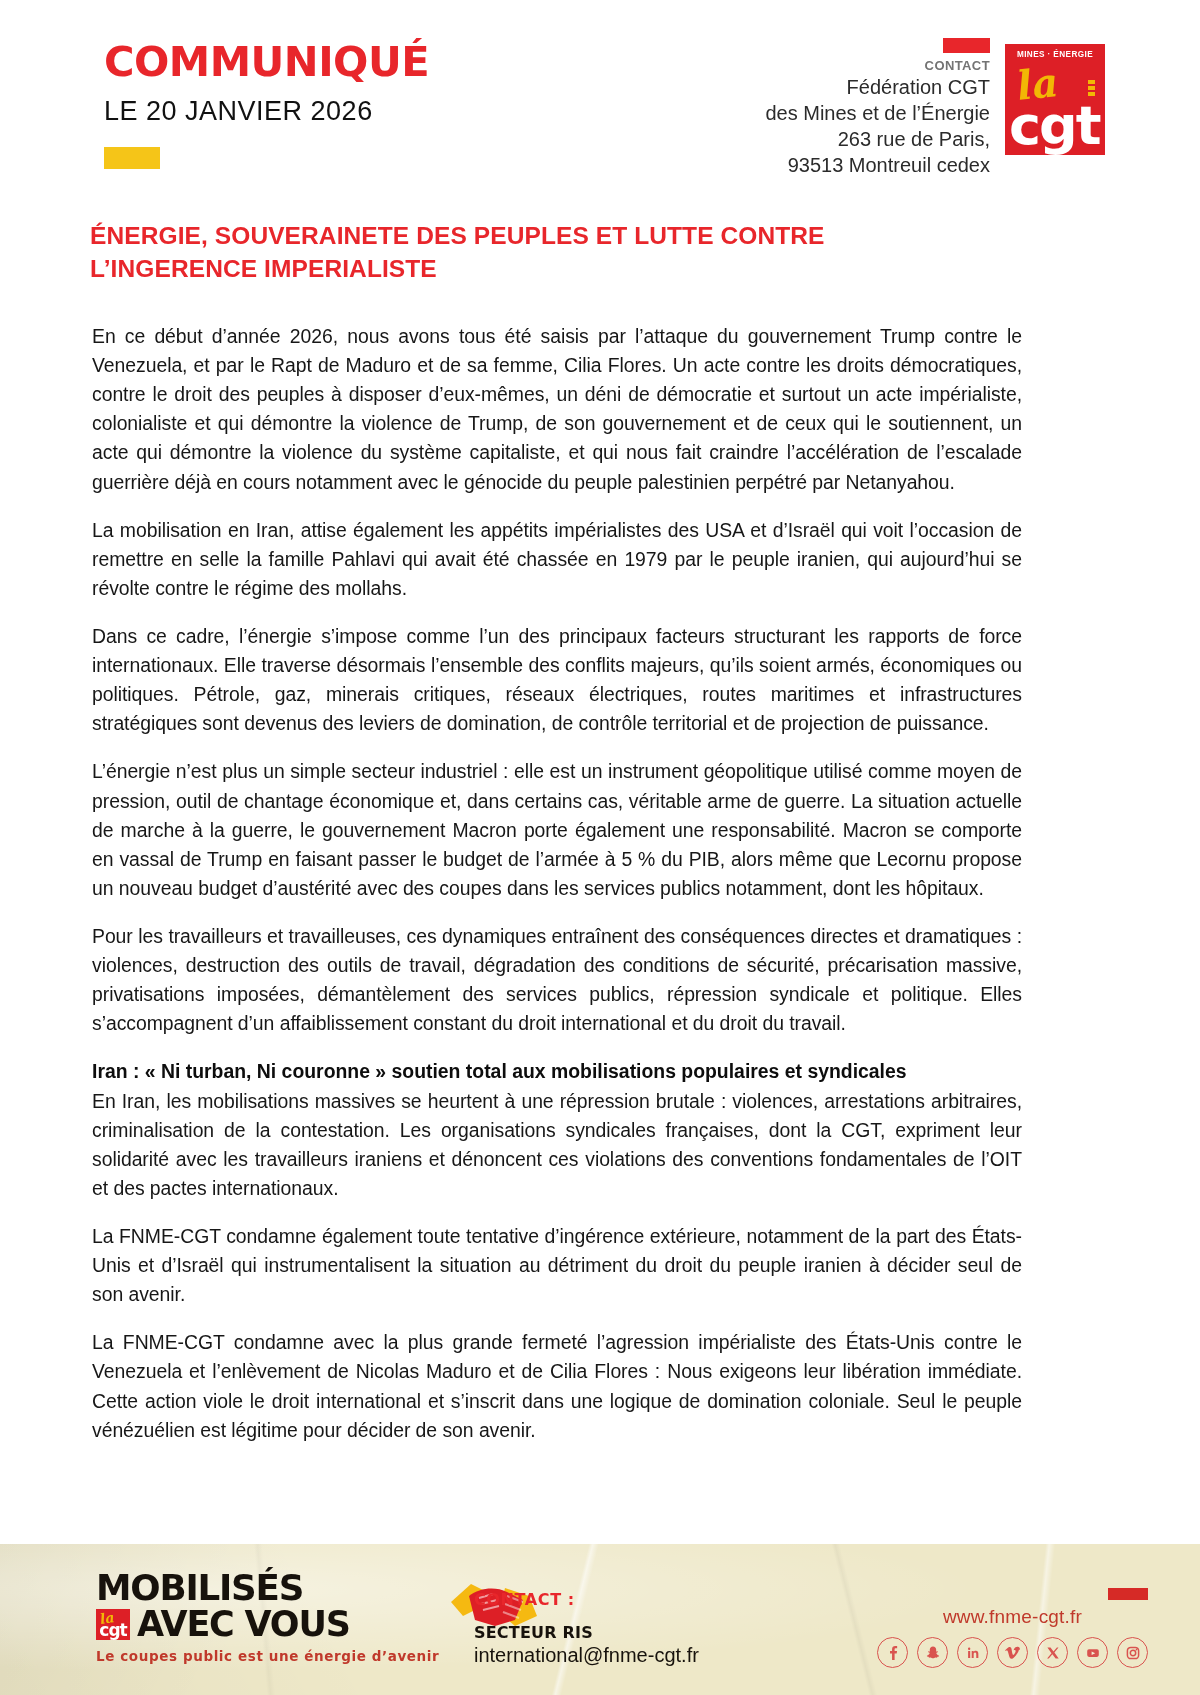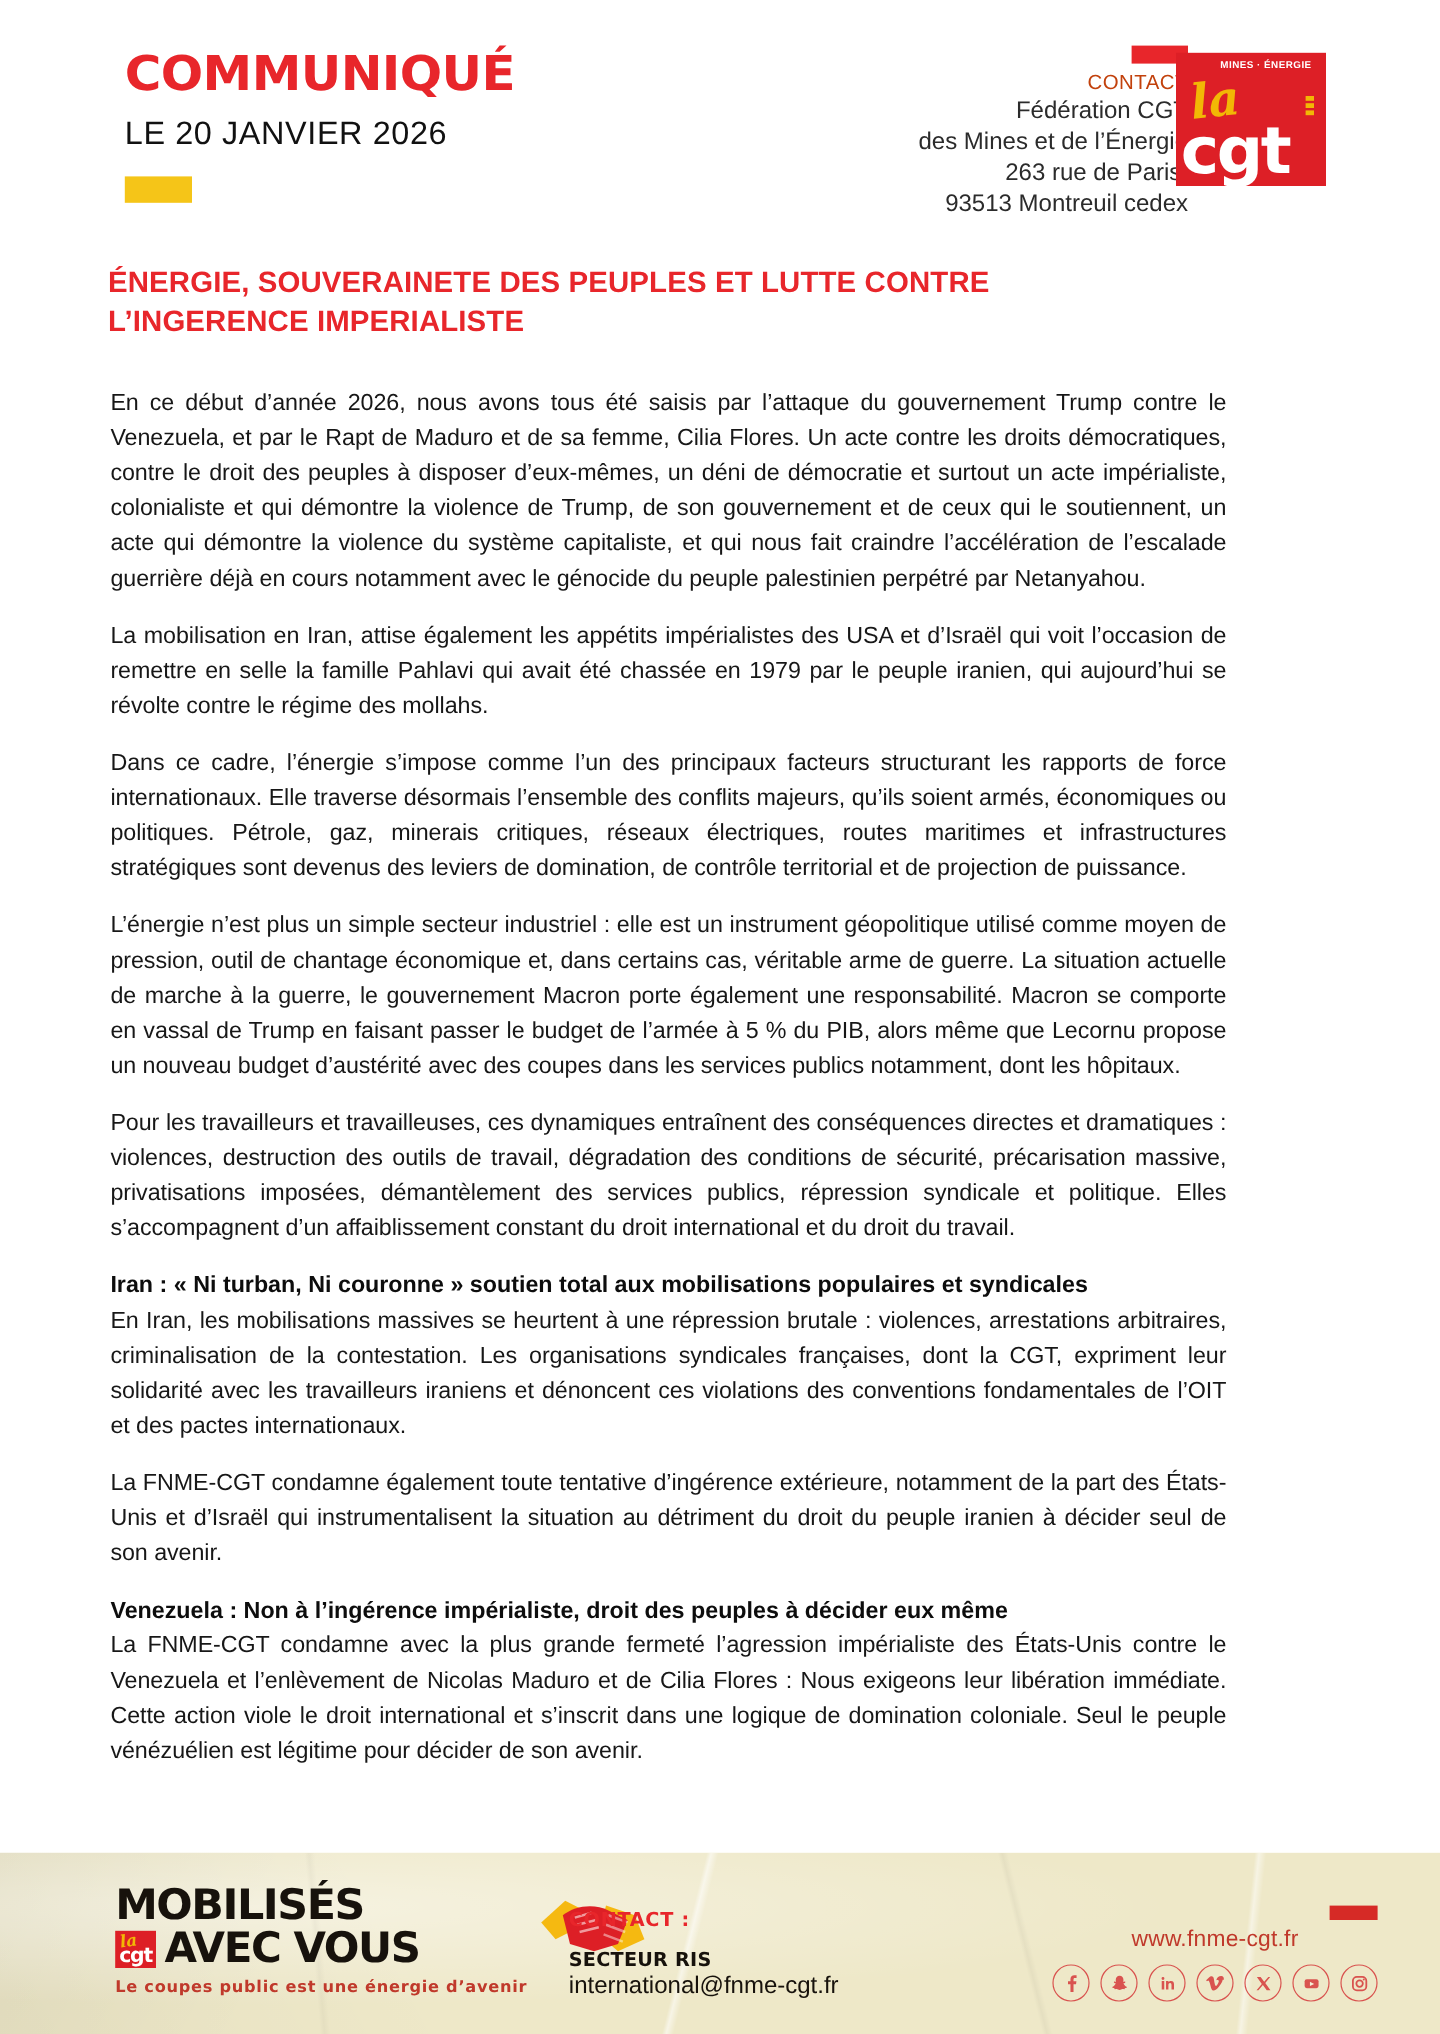--- a/index.html
+++ b/index.html
@@ -34,30 +34,29 @@
     letter-spacing:0.5px;
     line-height:1;
   }
   .yellow-bar{
     margin-top:22px;
     width:56px;height:22px;background:#f5c518;
   }
 
   .hdr-right{position:absolute;right:210px;top:38px;text-align:right;}
   .red-chip{width:47px;height:15px;background:#e8262b;margin-left:auto;margin-bottom:5px;}
-  .contact-word{color:#c2410c;font-weight:normal;font-size:17px;letter-spacing:0.4px;line-height:1.25;}
+  .contact-word{color:#737373;font-weight:bold;font-size:13px;letter-spacing:0.4px;line-height:1.25;}
   .contact-line{font-size:20px;color:#2b2b2b;line-height:1.3;}
 
   
   .cgt-logo{
     position:absolute;right:95px;top:44px;
     width:100px;height:111px;
     background:#dd1f26;
     overflow:hidden;
-    padding-left:25px;
   }
   .cgt-top{
     color:#fff;font-size:8.2px;font-weight:bold;
     letter-spacing:0.4px;text-align:center;margin-top:6px;
     white-space:nowrap;
   }
   .cgt-la{
     position:absolute;left:12px;top:20px;
     font-family:"DejaVu Serif",serif;
     font-style:italic;font-weight:bold;
@@ -225,21 +224,20 @@
     <p class="para">En ce début d’année 2026, nous avons tous été saisis par l’attaque du gouvernement Trump contre le Venezuela, et par le Rapt de Maduro et de sa femme, Cilia Flores. Un acte contre les droits démocratiques, contre le droit des peuples à disposer d’eux-mêmes, un déni de démocratie et surtout un acte impérialiste, colonialiste et qui démontre la violence de Trump, de son gouvernement et de ceux qui le soutiennent, un acte qui démontre la violence du système capitaliste, et qui nous fait craindre l’accélération de l’escalade guerrière déjà en cours notamment avec le génocide du peuple palestinien perpétré par Netanyahou.</p>
     <p class="para">La mobilisation en Iran, attise également les appétits impérialistes des USA et d’Israël qui voit l’occasion de remettre en selle la famille Pahlavi qui avait été chassée en 1979 par le peuple iranien, qui aujourd’hui se révolte contre le régime des mollahs.</p>
     <p class="para">Dans ce cadre, l’énergie s’impose comme l’un des principaux facteurs structurant les rapports de force internationaux. Elle traverse désormais l’ensemble des conflits majeurs, qu’ils soient armés, économiques ou politiques. Pétrole, gaz, minerais critiques, réseaux électriques, routes maritimes et infrastructures stratégiques sont devenus des leviers de domination, de contrôle territorial et de projection de puissance.</p>
     <p class="para">L’énergie n’est plus un simple secteur industriel : elle est un instrument géopolitique utilisé comme moyen de pression, outil de chantage économique et, dans certains cas, véritable arme de guerre. La situation actuelle de marche à la guerre, le gouvernement Macron porte également une responsabilité. Macron se comporte en vassal de Trump en faisant passer le budget de l’armée à 5 % du PIB, alors même que Lecornu propose un nouveau budget d’austérité avec des coupes dans les services publics notamment, dont les hôpitaux.</p>
     <p class="para">Pour les travailleurs et travailleuses, ces dynamiques entraînent des conséquences directes et dramatiques : violences, destruction des outils de travail, dégradation des conditions de sécurité, précarisation massive, privatisations imposées, démantèlement des services publics, répression syndicale et politique. Elles s’accompagnent d’un affaiblissement constant du droit international et du droit du travail.</p>
 
     <div class="sec-head">Iran : « Ni turban, Ni couronne » soutien total aux mobilisations populaires et syndicales</div>
     <p class="para">En Iran, les mobilisations massives se heurtent à une répression brutale : violences, arrestations arbitraires, criminalisation de la contestation. Les organisations syndicales françaises, dont la CGT, expriment leur solidarité avec les travailleurs iraniens et dénoncent ces violations des conventions fondamentales de l’OIT et des pactes internationaux.</p>
     <p class="para">La FNME-CGT condamne également toute tentative d’ingérence extérieure, notamment de la part des États-Unis et d’Israël qui instrumentalisent la situation au détriment du droit du peuple iranien à décider seul de son avenir.</p>
 
-    <div class="sec-head">Venezuela : Non à l’ingérence impérialiste, droit des peuples à décider eux même</div>
     <p class="para">La FNME-CGT condamne avec la plus grande fermeté l’agression impérialiste des États-Unis contre le Venezuela et l’enlèvement de Nicolas Maduro et de Cilia Flores : Nous exigeons leur libération immédiate. Cette action viole le droit international et s’inscrit dans une logique de domination coloniale. Seul le peuple vénézuélien est légitime pour décider de son avenir.</p>
   </div>
 
   <div class="footer">
 
     <div class="f-left">
       <div class="mob-row">
         <div class="mob-text">
           <div class="mob1">MOBILISÉS</div>
           <div class="mob2row">

